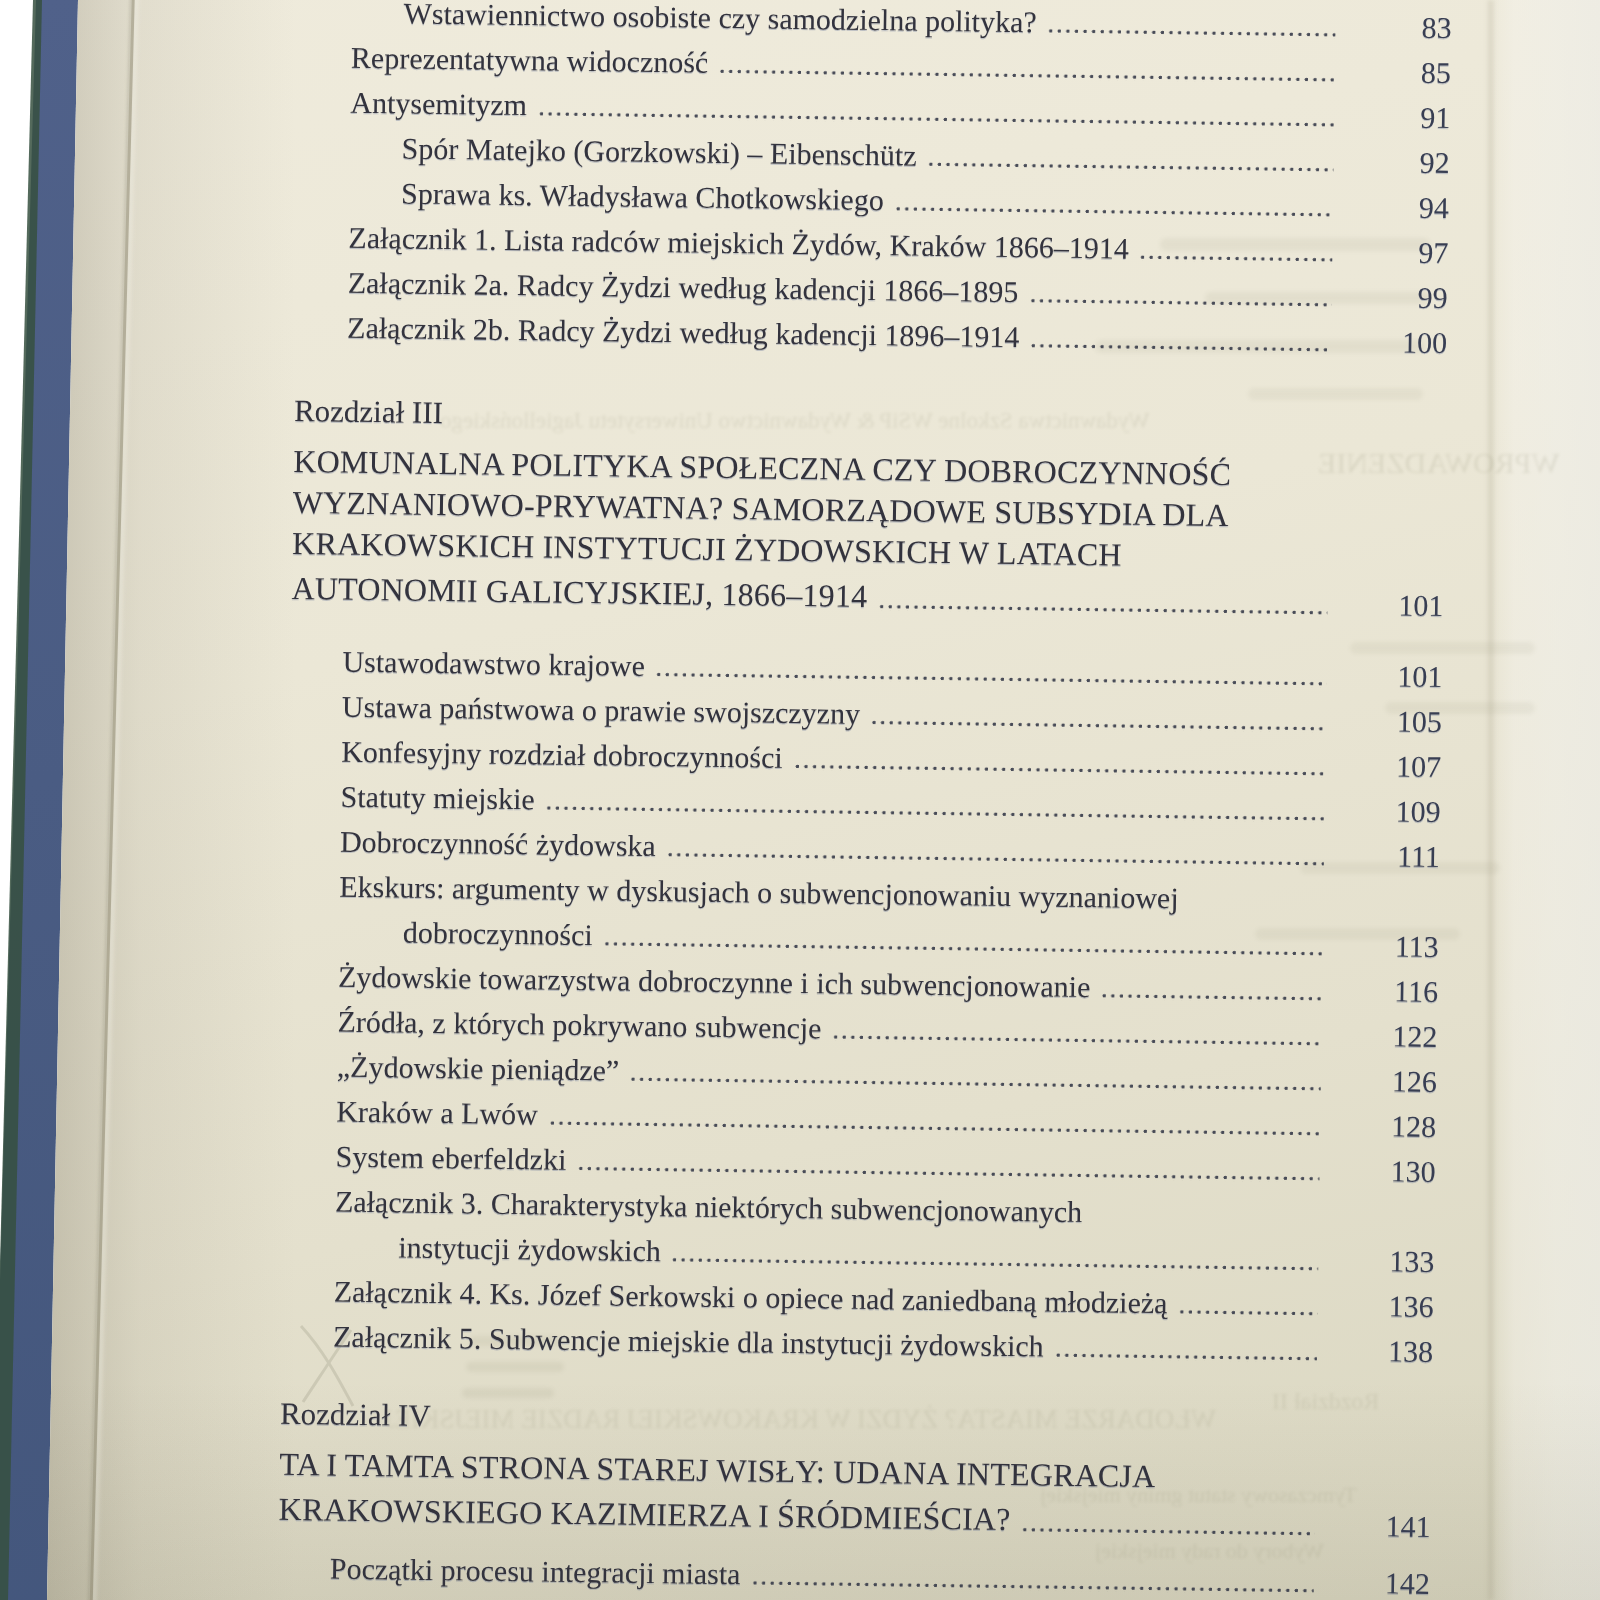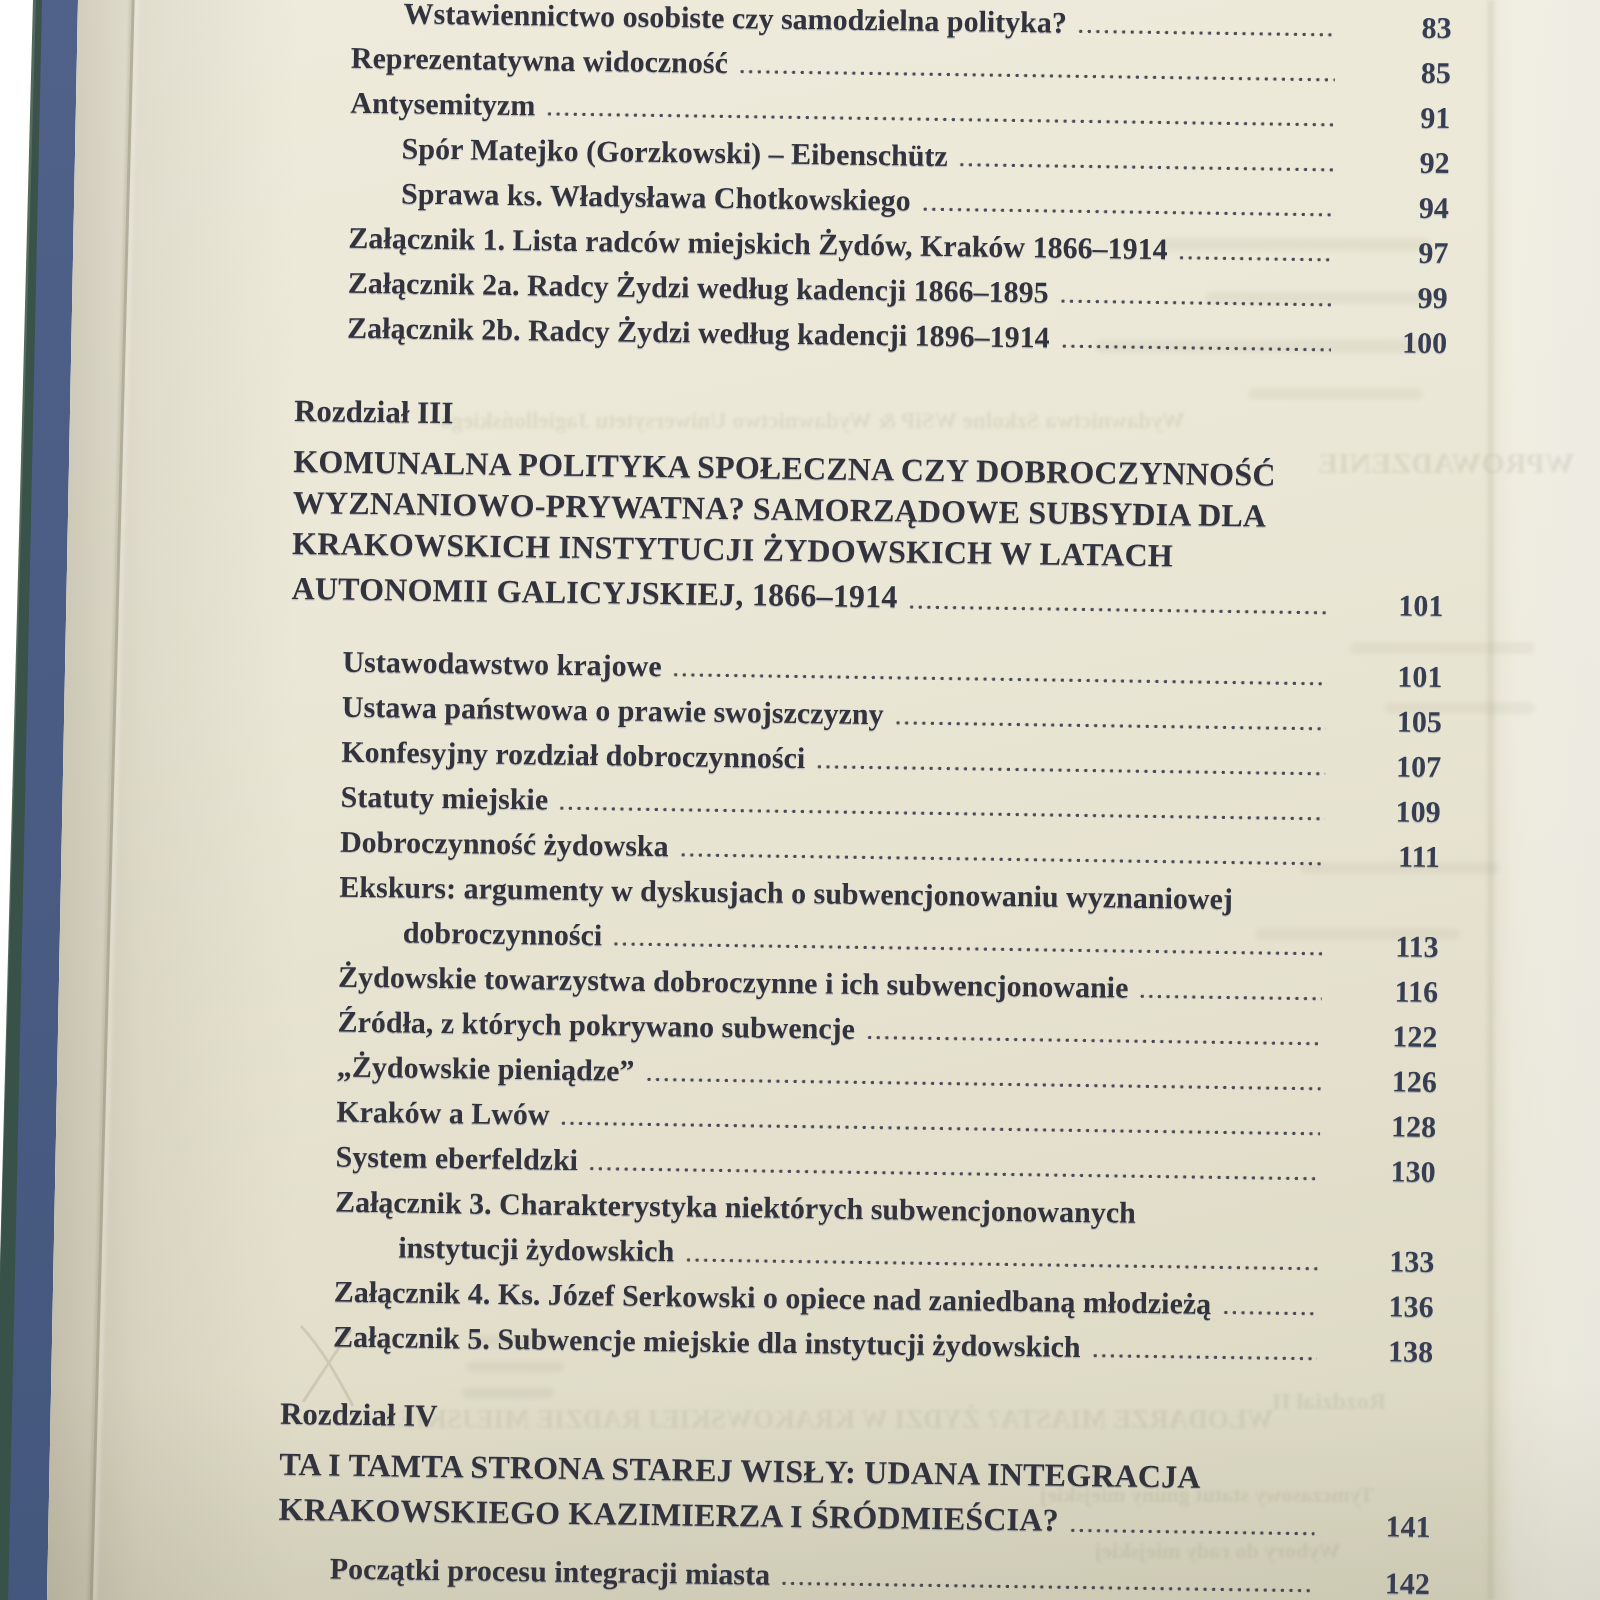--- a/index.html
+++ b/index.html
@@ -1,21 +1,21 @@
 <!DOCTYPE html>
 <html><head>
 <meta charset="utf-8">
 <style>
   html,body{margin:0;padding:0;}
   body{
     width:1600px;height:1600px;overflow:hidden;position:relative;
     background:#ffffff;
     font-family:"Liberation Serif","DejaVu Serif",serif;
   }
-  .layer{position:absolute;inset:0;font-weight:bold;}
+  .layer{position:absolute;inset:0;}
   
   .cover{
     background:linear-gradient(175deg,#50618a 0%,#4a5c83 45%,#43567c 100%);
     clip-path:polygon(36px 0,78px 0,47px 1600px,0px 1600px,0px 1280px);
   }
   .cover-edge-line{
     background:#36503f;opacity:.85;
     clip-path:polygon(33px 0,42px 0,8px 1600px,0px 1600px,0px 1262px);
   }
   

